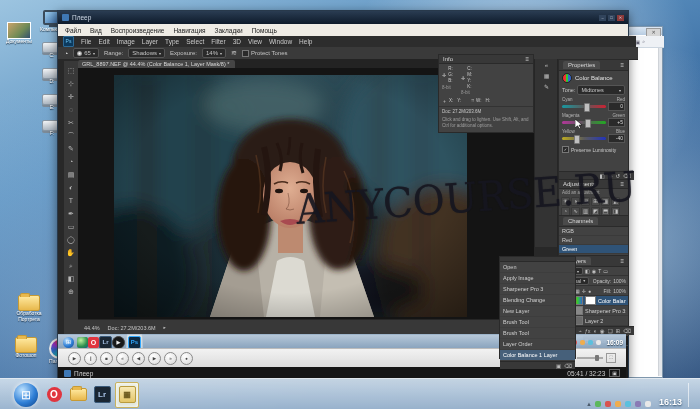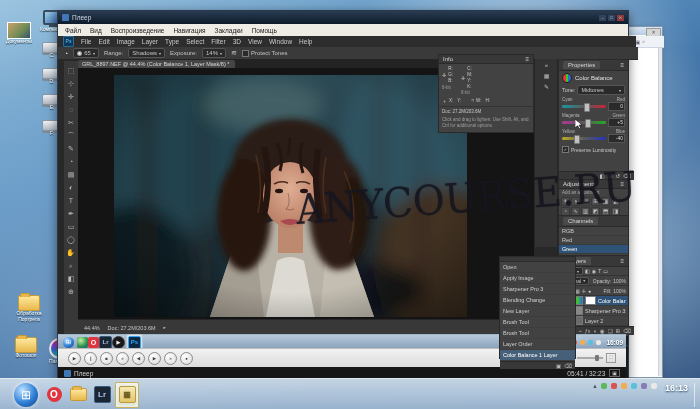--- a/index.html
+++ b/index.html
@@ -607,21 +607,21 @@
     <span class="tbtn">
         <span class="folder" style="width:15px;height:11px;"></span>
       </span>
     <span class="tbtn">
         <span class="appsq" style="background:#1a2633;border:1px solid #3a5a7a;color:#aac4e8;font-size:8px;">Lr</span>
       </span>
     <span class="tbtn active">
         <span class="appsq" style="background:linear-gradient(#f7e9b5,#e4c76a);border:1px solid #b99b3e;color:#6b5a1e;font-size:8px;">▦</span>
       </span>
 
-    <span style="margin-left:auto;display:flex;align-items:flex-start;gap:2px;">
+    <span style="margin-left:auto;display:flex;align-items:flex-end;gap:2px;padding-right:6px;">
       <span style="font-size:6px;color:#4a5a6a;">▲</span>
       <span class="dot" style="background:#5cb85c;"></span>
       <span class="dot" style="background:#d9534f;"></span>
       <span class="dot" style="background:#f0ad4e;"></span>
       <span class="dot" style="background:#5bc0de;"></span>
       <span class="dot" style="background:#8a7ab5;"></span>
       <span class="dot" style="background:#e8e8e8;"></span>
       <span style="font-size:9px;font-weight:bold;color:#fff;text-shadow:0 1px 2px #2a4a6a;margin-left:5px;">16:13</span>
       <span style="width:5px;height:24px;border-left:1px solid rgba(255,255,255,.6);margin-left:4px;"></span>
     </span>

